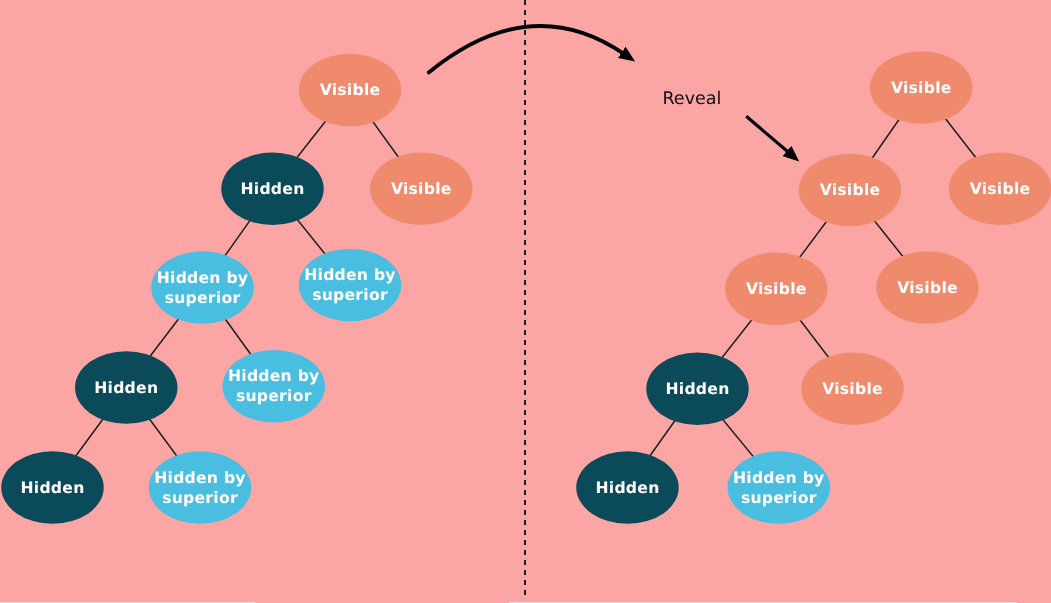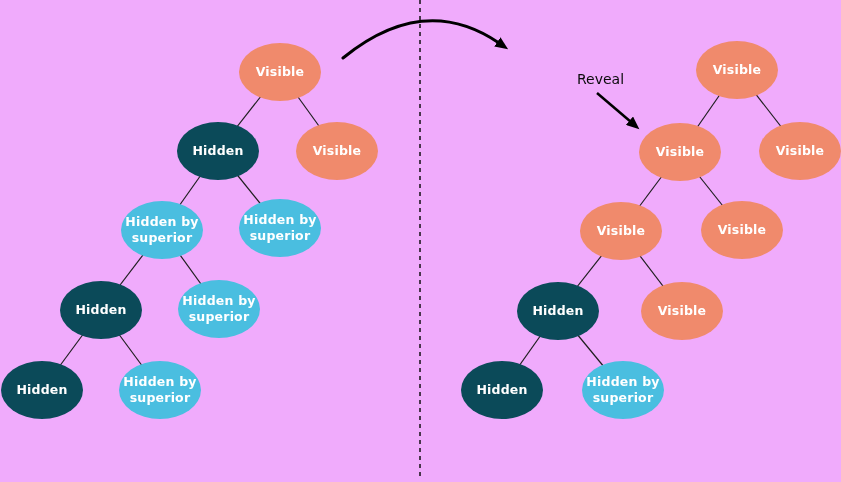--- a/index.html
+++ b/index.html
@@ -1,20 +1,20 @@
 <!DOCTYPE html>
 <html><head>
 <meta charset="utf-8">
 <style>
   html, body { margin: 0; padding: 0; background: #ffffff; }
   .canvas {
     position: relative;
     width: 841px;
     height: 482px;
-    background: #f0abfc;
+    background: #fca5a5;
     overflow: hidden;
     font-family: "DejaVu Sans", "Liberation Sans", sans-serif;
   }
   #edges-svg {
     position: absolute;
     left: 0; top: 0;
     width: 841px; height: 482px;
   }
   #nodes-layer { position: absolute; left: 0; top: 0; width: 841px; height: 482px; }
   .node {
@@ -126,15 +126,15 @@
         <span>Visible</span>
       </div>
       <div class="node" style="left: 461px; top: 361px; width: 82px; height: 58px; background: rgb(11, 74, 89); color: rgb(255, 255, 255);">
         <span>Hidden</span>
       </div>
       <div class="node" style="left: 582px; top: 361px; width: 82px; height: 58px; background: rgb(74, 190, 224); color: rgb(255, 255, 255);">
         <span>Hidden by superior</span>
       </div>
     </div>
 
-  <div id="reveal-label" style="left: 577px; top: 71px;">Reveal</div>
+  <div id="reveal-label" style="left: 530px; top: 71px;">Reveal</div>
 
 </div>
 
 </body></html>

